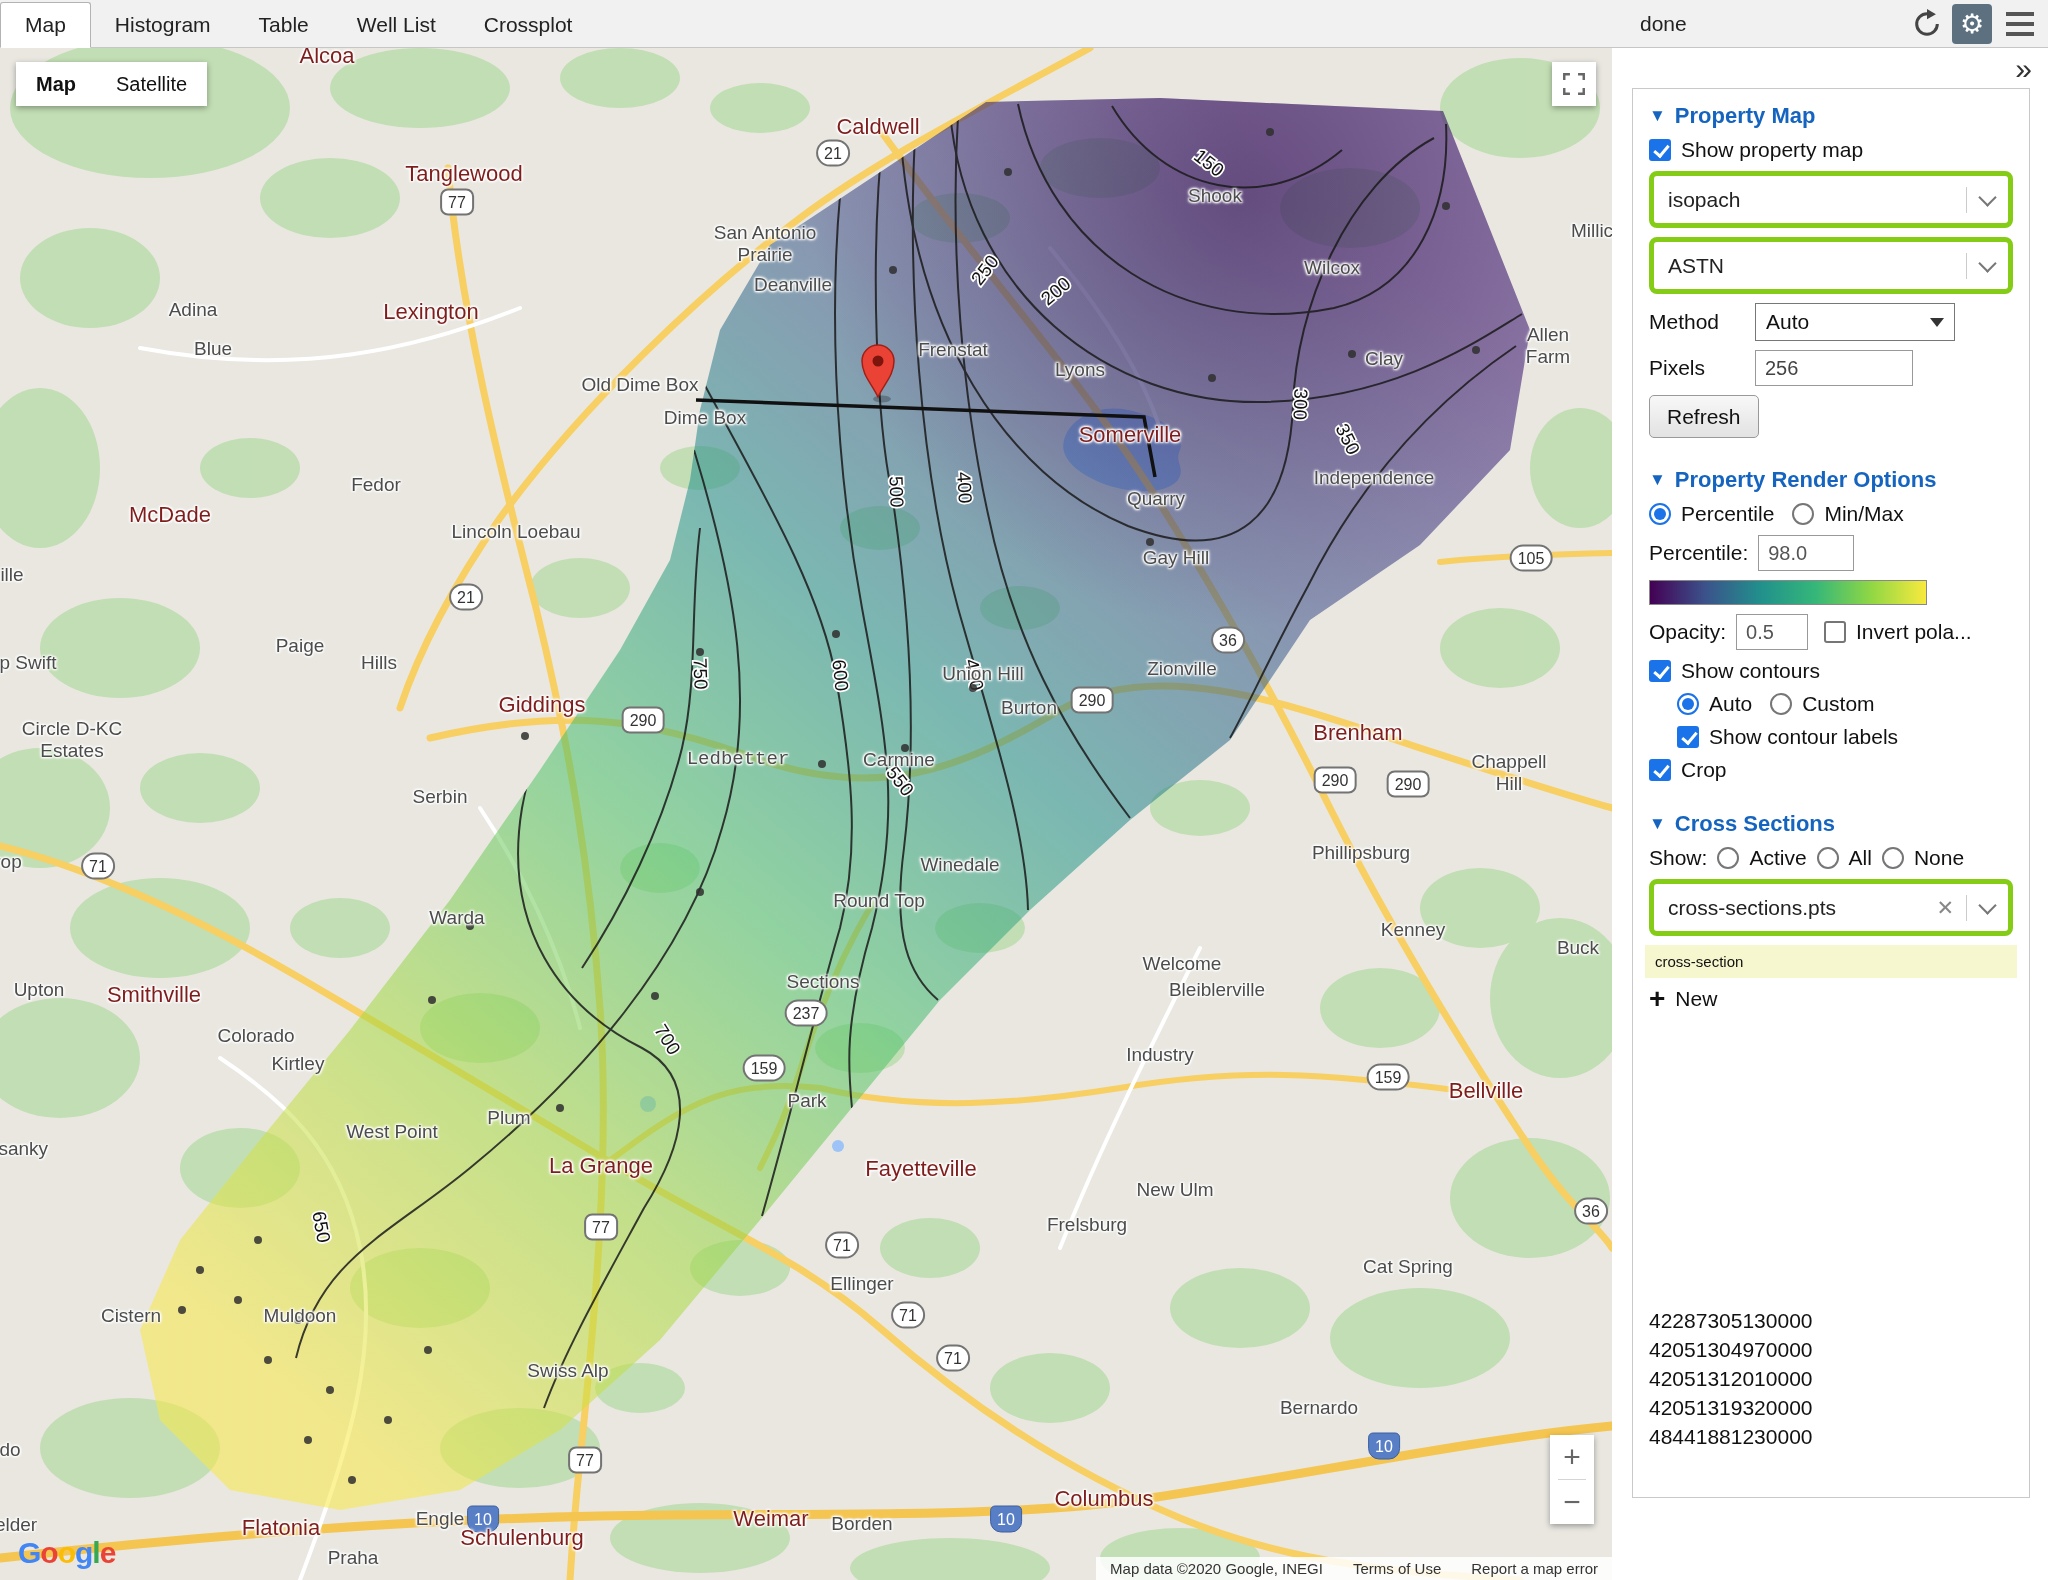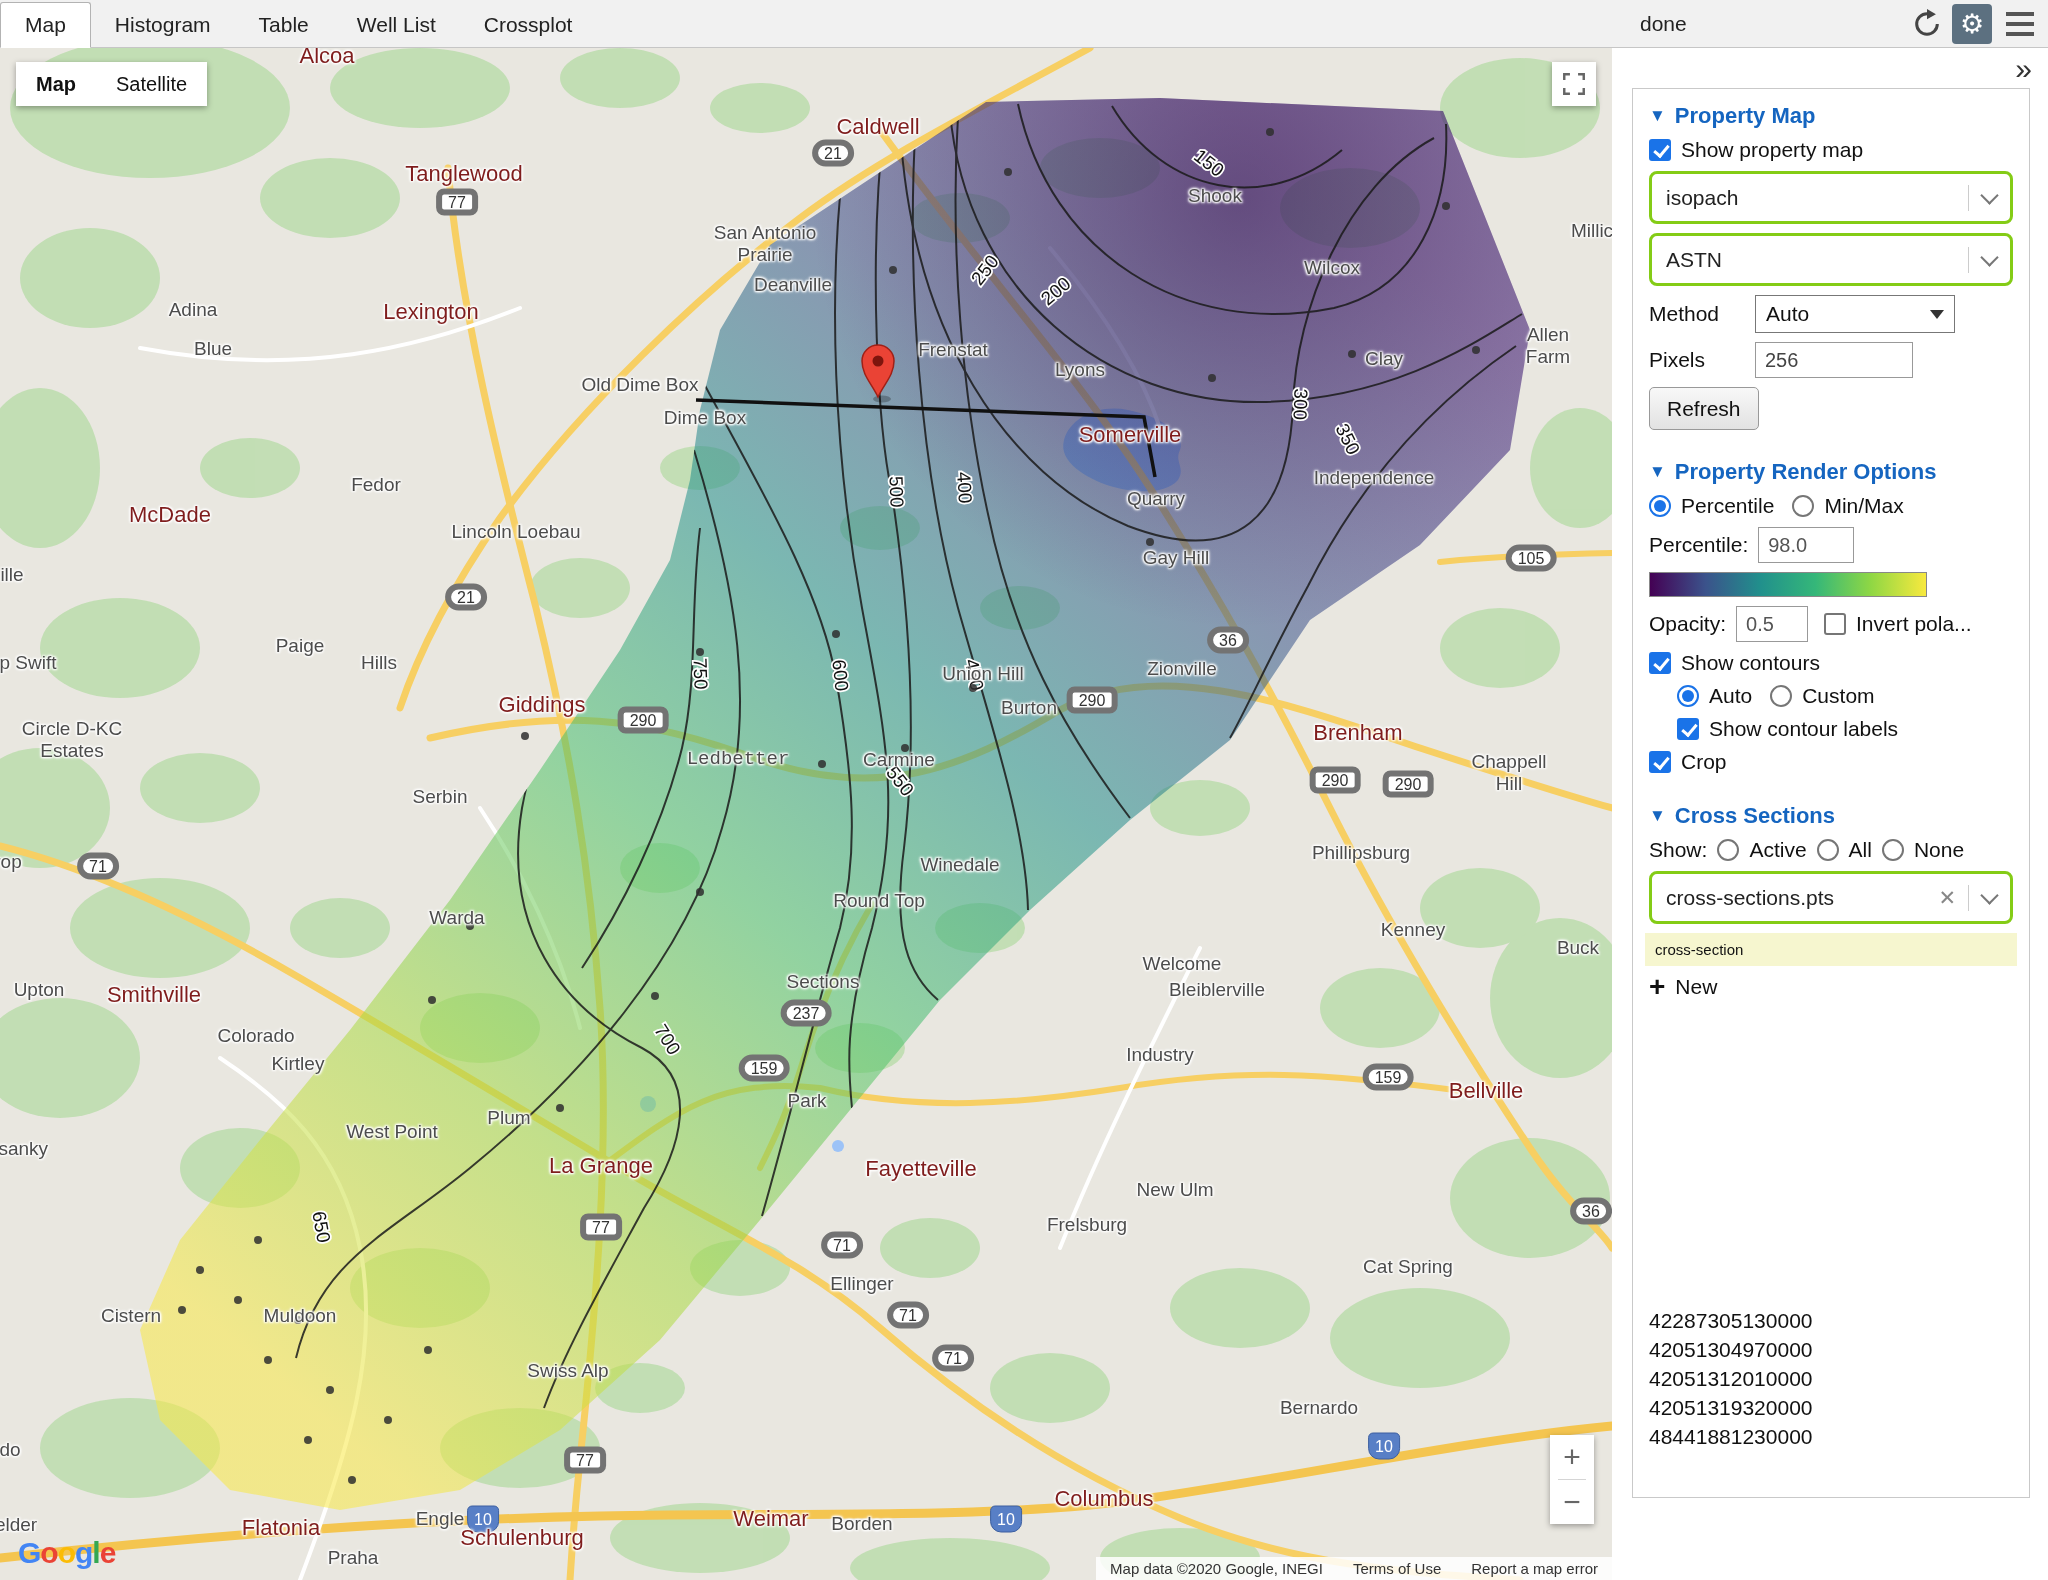--- a/index.html
+++ b/index.html
@@ -20,21 +20,21 @@
   .burger span{display:block;width:28px;height:4px;background:#555;}
 
   
   .map{position:absolute;left:0;top:48px;width:1612px;height:1532px;background:#e9e7e0;overflow:hidden;}
   .map svg.base{position:absolute;left:0;top:0;}
   .town{position:absolute;transform:translate(-50%,-50%);color:#4c4c4c;font-size:19px;
         white-space:pre-line;text-align:center;line-height:1.15;
         text-shadow:1px 1px 2px #fff,-1px -1px 2px #fff,1px -1px 2px #fff,-1px 1px 2px #fff,0 0 4px #fff;}
   .town.md{font-size:22px;color:#7f1d1d;}
   .shield{position:absolute;transform:translate(-50%,-50%);min-width:24px;height:27px;
-          background:#fff;border:6px solid #737373;border-radius:15px;color:#333;font-size:16px;
+          background:#fff;border:2px solid #737373;border-radius:15px;color:#333;font-size:16px;
           display:flex;align-items:center;justify-content:center;padding:0 6px;box-sizing:border-box;}
   .shield.us{border-radius:8px;}
   .shield.i10{background:#587fc6;border:1px solid #3c5fa0;color:#fff;border-radius:5px 5px 11px 11px;}
 
   .maptype{position:absolute;top:14px;left:16px;display:flex;box-shadow:0 2px 6px rgba(0,0,0,.35);}
   .mt-btn{background:#fff;height:44px;padding:0 20px;display:flex;align-items:center;font-size:20px;color:#111;}
   .mt-btn.sel{font-weight:bold;}
   .fsbtn{position:absolute;top:14px;right:16px;width:44px;height:44px;background:#fff;
          box-shadow:0 2px 6px rgba(0,0,0,.35);display:flex;align-items:center;justify-content:center;}
   .zoomctl{position:absolute;right:18px;bottom:56px;width:44px;background:#fff;
@@ -60,21 +60,21 @@
   .cb{width:22px;height:22px;border:2px solid #767676;border-radius:3px;box-sizing:border-box;
       background:#fff;position:relative;flex:0 0 auto;}
   .cb.on{background:#1a73e8;border-color:#1a73e8;}
   .cb.on::after{content:"";position:absolute;left:6px;top:1px;width:6px;height:12px;
       border:solid #fff;border-width:0 3px 3px 0;transform:rotate(40deg);}
   .rad{width:22px;height:22px;border:2px solid #767676;border-radius:50%;box-sizing:border-box;
       background:#fff;position:relative;flex:0 0 auto;}
   .rad.on{border-color:#1a73e8;}
   .rad.on::after{content:"";position:absolute;left:3px;top:3px;right:3px;bottom:3px;
       border-radius:50%;background:#1a73e8;}
-  .combo{height:47px;border:3px solid #84cc16;border-radius:8px;display:flex;align-items:center;
+  .combo{height:47px;border:5px solid #84cc16;border-radius:8px;display:flex;align-items:center;
          padding:0 14px;font-size:21px;color:#222;background:#fff;}
   .combo .grow{flex:1;}
   .combo .x{color:#888;font-size:21px;margin-right:12px;}
   .combo .vdiv{width:1px;height:26px;background:#ccc;margin-right:14px;}
   .chev{width:11px;height:11px;border-left:2px solid #777;border-bottom:2px solid #777;
         transform:rotate(-45deg);margin-bottom:5px;flex:0 0 auto;}
   .method-sel{border:1px solid #777;height:38px;width:200px;display:flex;align-items:center;
         justify-content:space-between;padding:0 10px;font-size:21px;background:#fff;box-sizing:border-box;}
   .caret{width:0;height:0;border-left:7px solid transparent;border-right:7px solid transparent;
          border-top:9px solid #333;}

